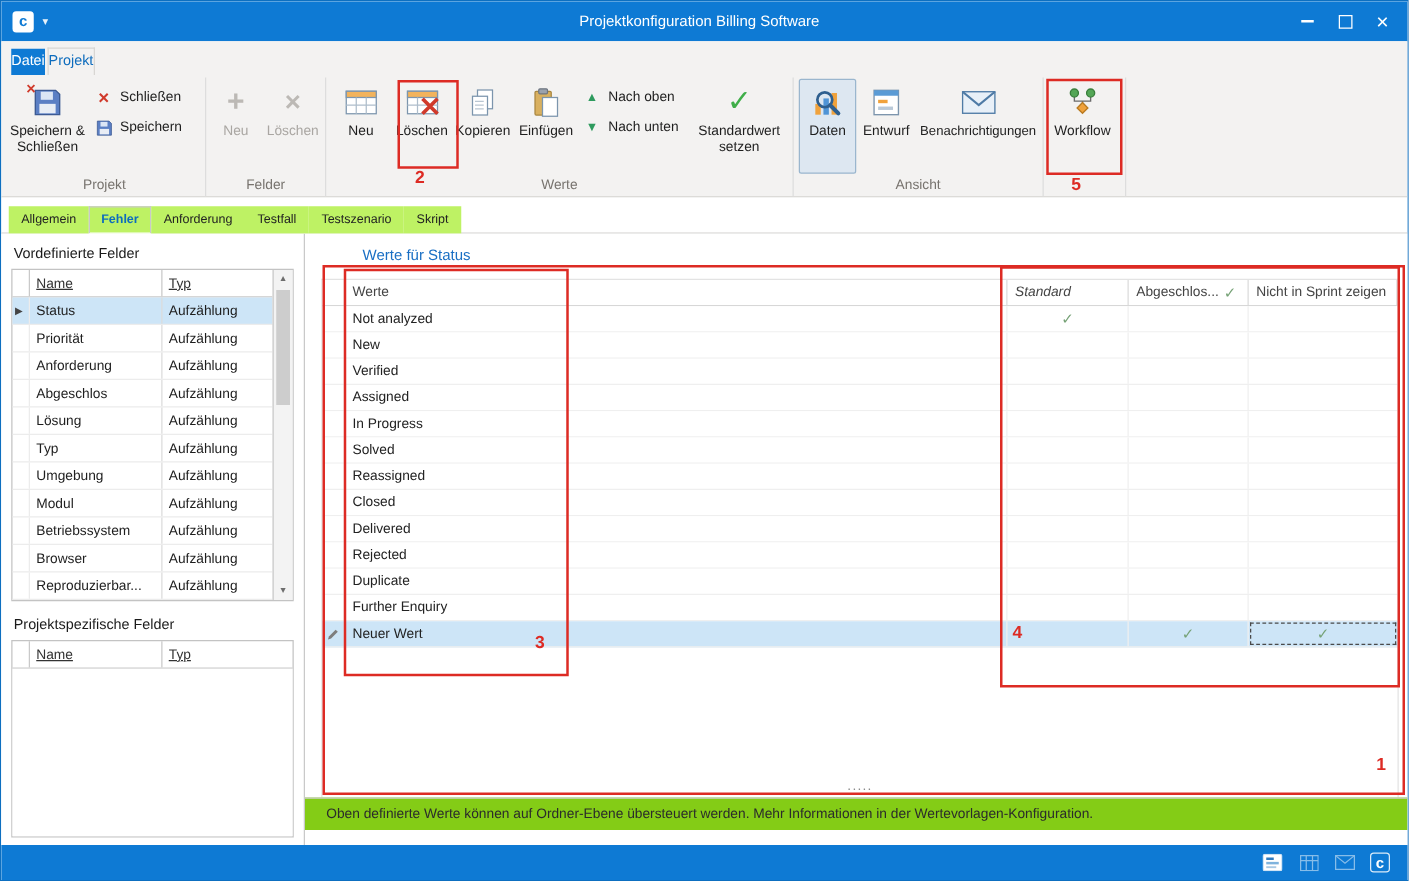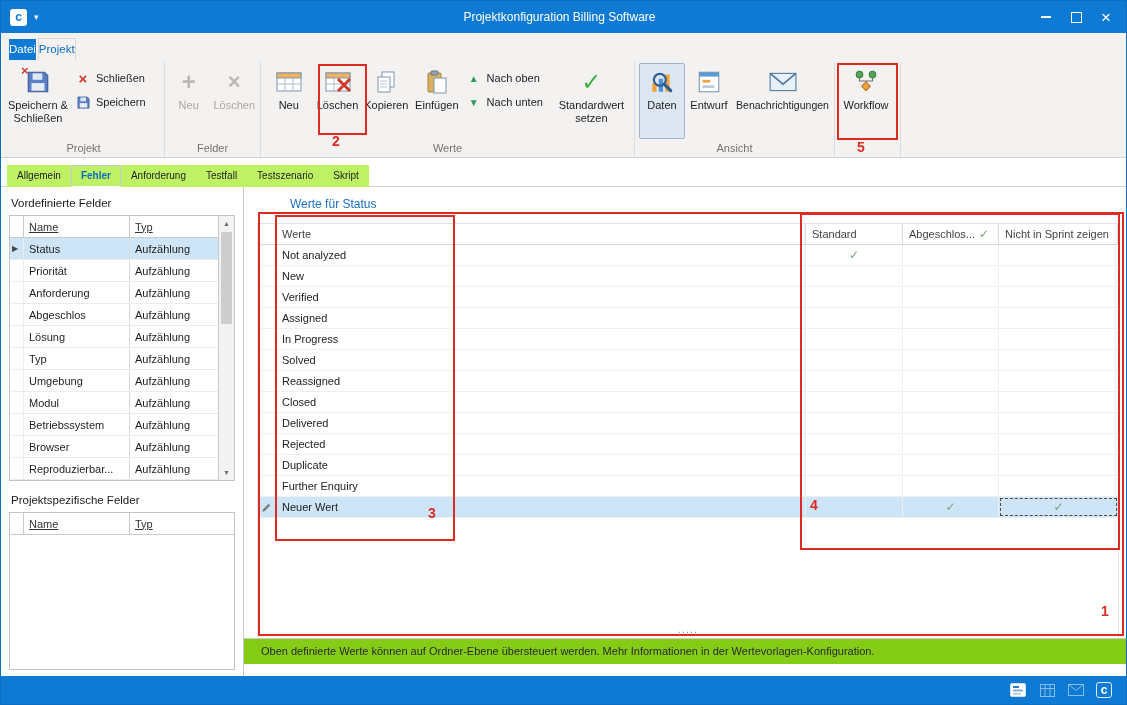--- a/index.html
+++ b/index.html
@@ -80,21 +80,21 @@
   
   .rpanel{flex:1;position:relative;background:#fff;min-width:0;}
   .vtitle{position:absolute;left:46px;top:10px;color:#1a6fc4;font-size:12px;}
   .vgrid{position:absolute;left:13px;top:36px;width:862px;height:415px;background:#fff;border:1px solid #e3e3e3;border-bottom:none;box-sizing:border-box;}
   .vrow{display:flex;height:21px;box-sizing:border-box;border-bottom:1px solid #efefef;font-size:11px;background:#fff;}
   .vrow.vheader{border-bottom:1px solid #d7d7d7;}
   .vc{box-sizing:border-box;padding:0 6px;display:flex;align-items:center;overflow:hidden;white-space:nowrap;border-right:1px solid #efefef;color:#222;}
   .vrow.vheader .vc{border-right:1px solid #dcdcdc;color:#444;}
   .vc.sel{width:18px;padding:0 3px;justify-content:center;}
   .vc.werte{width:530px;}
-  .vc.std{width:97px;}
+  .vc.std{width:97px;font-style:italic;}
   .vc.abg{width:96px;}
   .vc.spr{flex:1;border-right:none;}
   .vc.chk{justify-content:center;color:#76a276;font-size:12px;}
   .vrow.selected{background:#cde5f7;}
   .vrow.selected .vc{background:transparent;}
   .vrow.editing .vc.spr{outline:1px dashed #4a4a4a;outline-offset:-2px;}
   .pencil{visibility:hidden;display:flex;}
   .vrow.editing .pencil{visibility:visible;}
   .hchk{color:#76a276;margin-left:4px;font-size:12px;}
   .vgrip{position:absolute;left:0;right:0;bottom:4px;text-align:center;color:#8a8a8a;font-size:11px;letter-spacing:1px;line-height:10px;}

